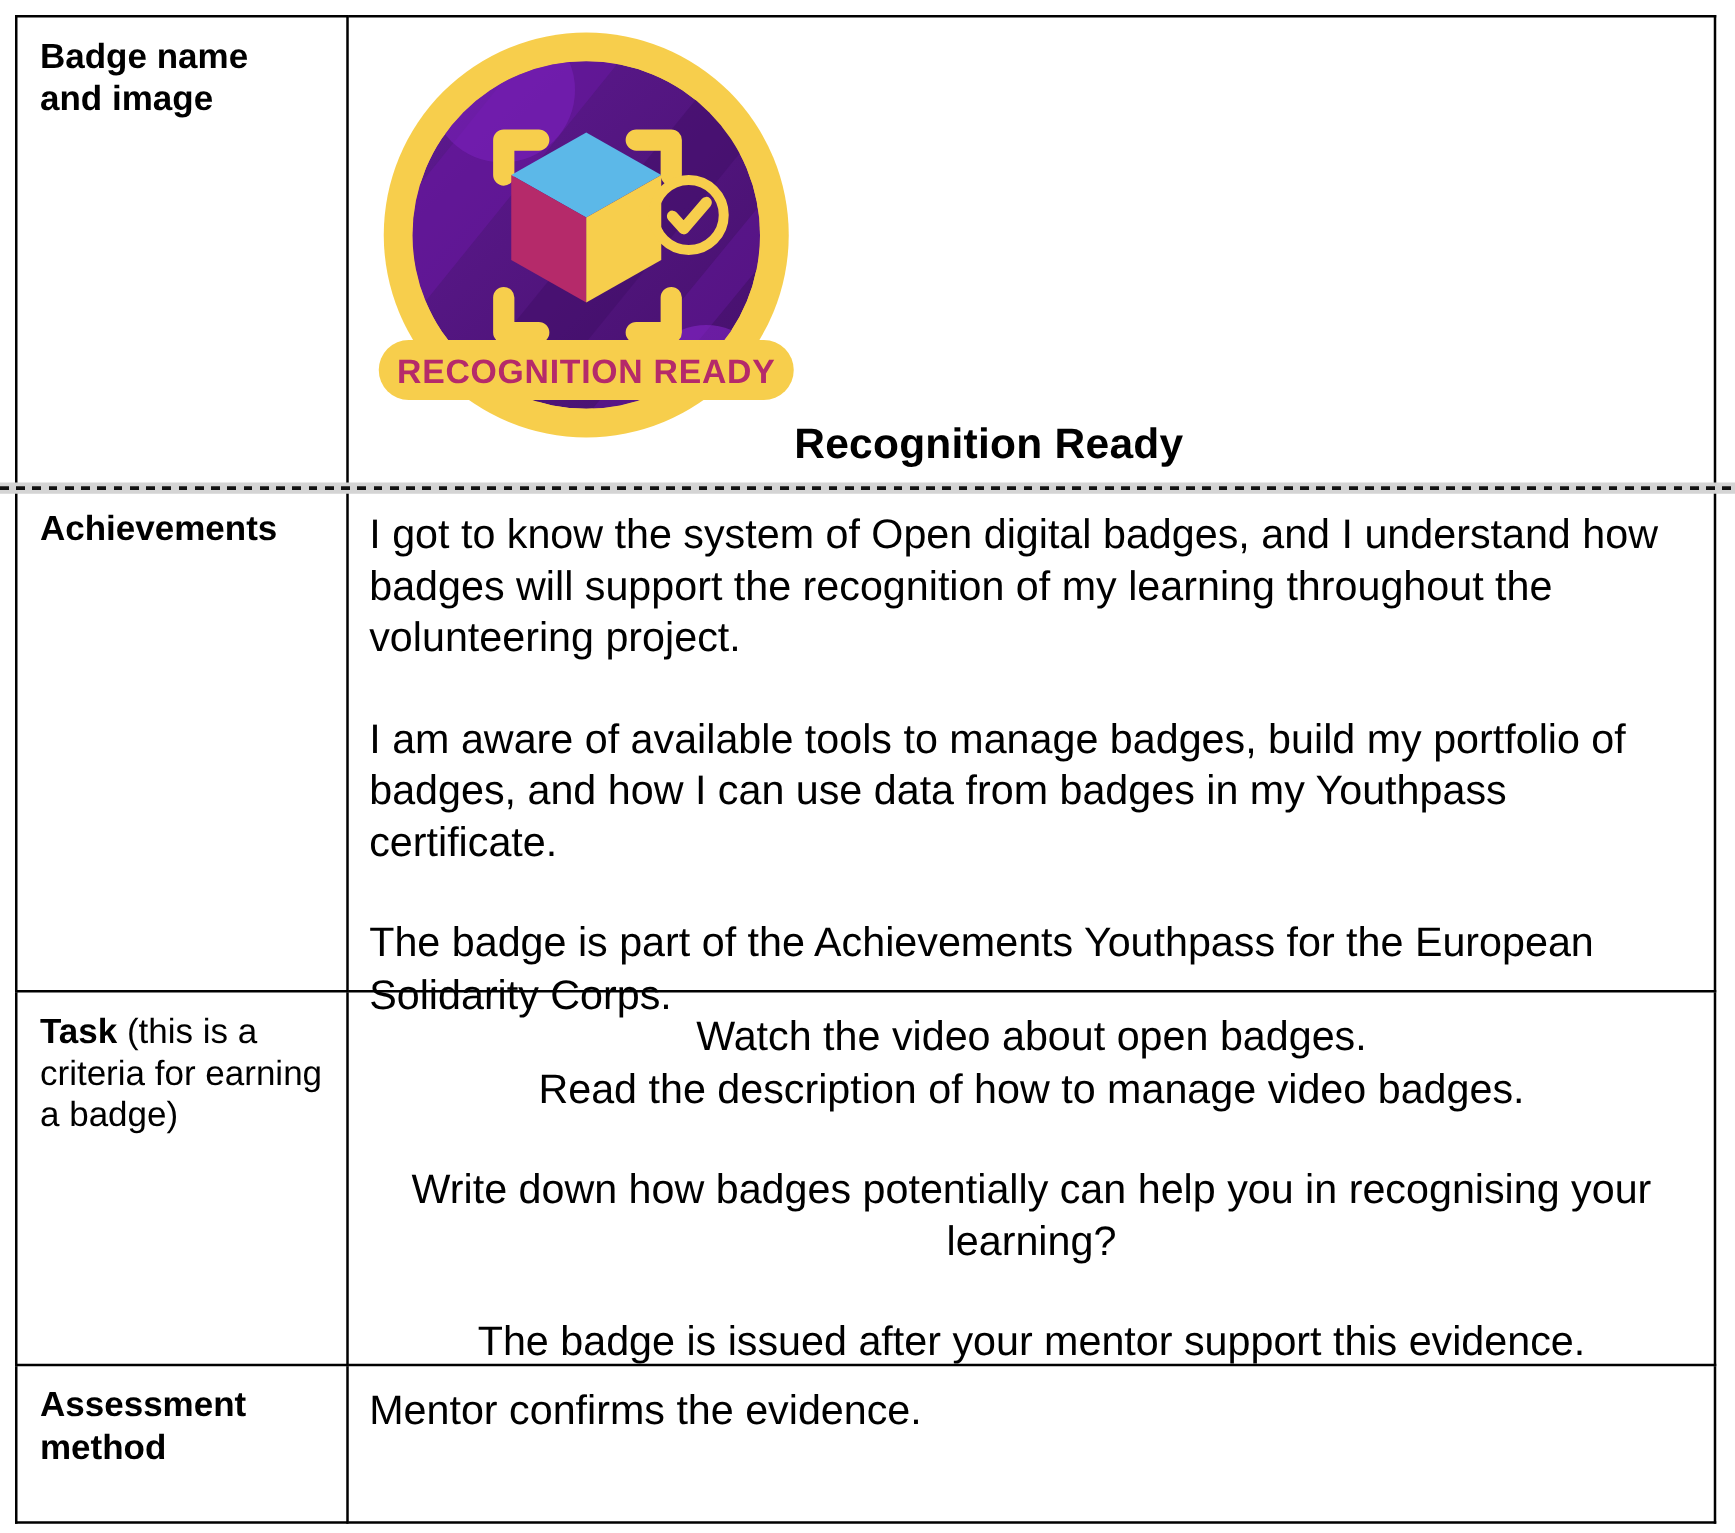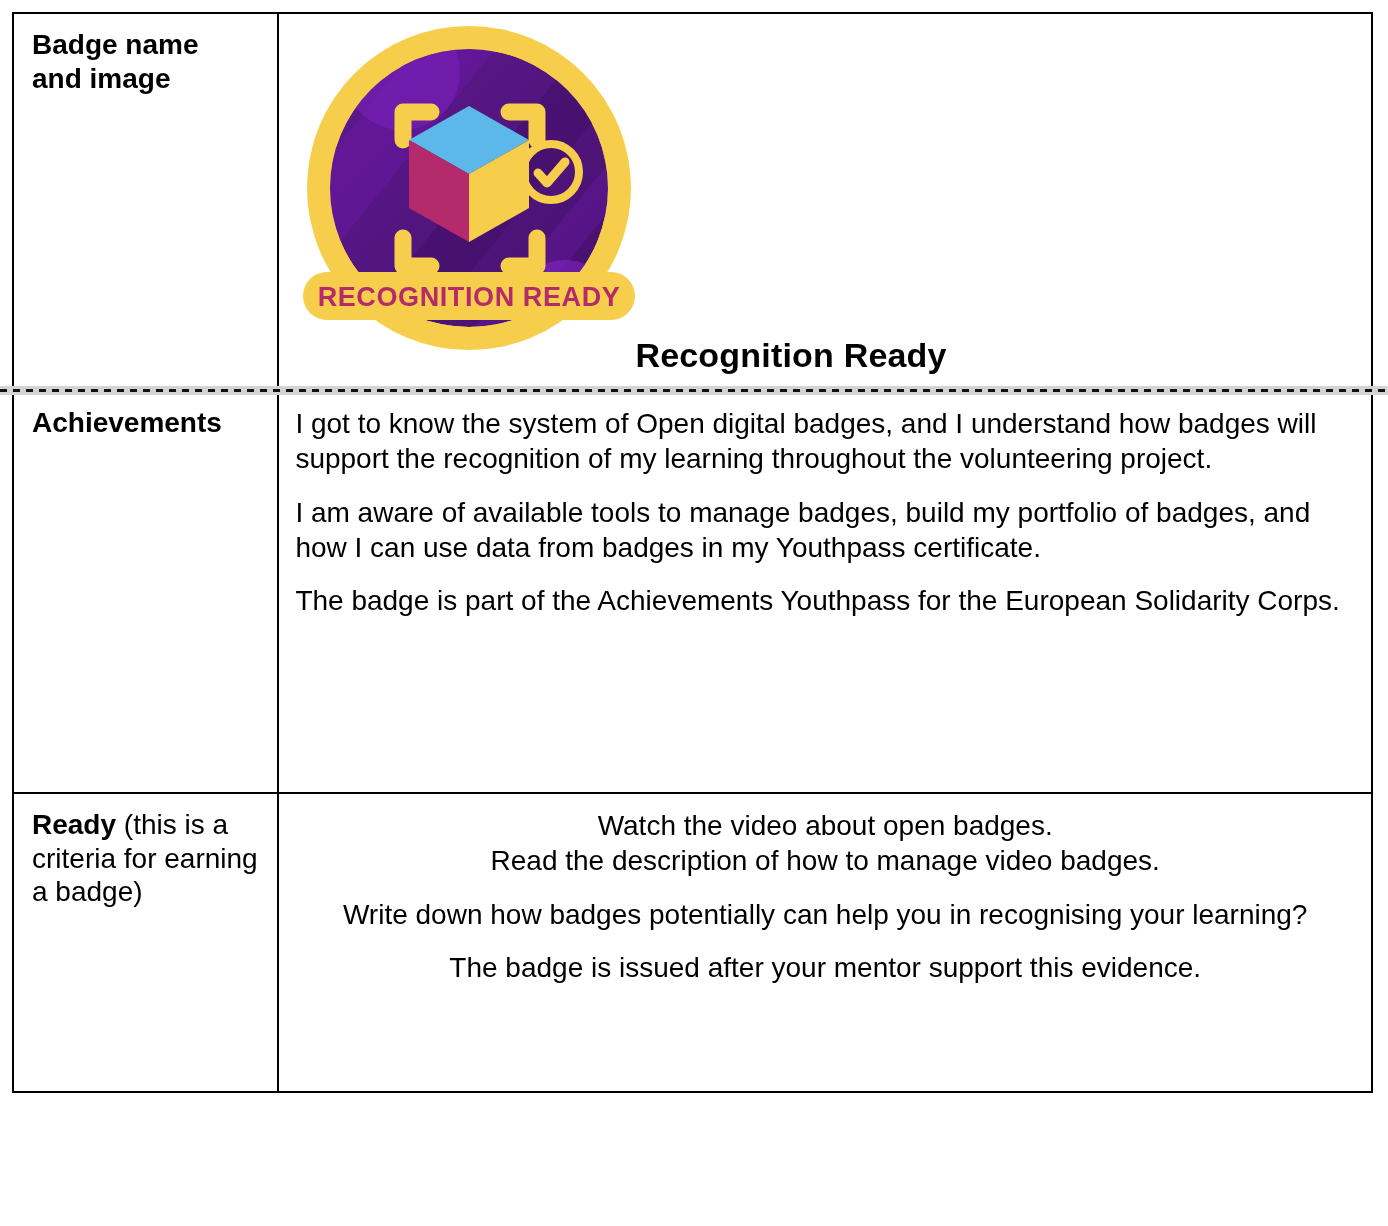--- a/index.html
+++ b/index.html
@@ -31,25 +31,25 @@
   .label-cell{
     padding:14px 0 10px 18px;
     font-size:28px;
     font-weight:bold;
     line-height:1.20;
   }
   .label-cell .normal{font-weight:normal;}
 
   .value-cell{
     padding:14px 16px 18px 16px;
-    font-size:28px;
+    font-size:33px;
     line-height:1.26;
   }
   .value-cell p{margin:0 0 0 0;}
-  .value-cell p + p{margin-top:18px;}
+  .value-cell p + p{margin-top:39px;}
   .value-cell p.tight + p.tight{margin-top:0;}
 
   
   .row-badge  .label-cell{height:352px;}
   .row-desc   .value-cell{height:368px;}
   .row-task   .value-cell{height:265px;text-align:center;}
   .row-assess .value-cell{height:92px;}
 
   
   .badge-cell{position:relative;height:372px;padding:0;}
@@ -164,32 +164,45 @@
           <div class="value-cell">
             <p>I got to know the system of Open digital badges, and I understand how badges will support the recognition of my learning throughout the volunteering project.</p>
             <p>I am aware of available tools to manage badges, build my portfolio of badges, and how I can use data from badges in my Youthpass certificate.</p>
             <p>The badge is part of the Achievements Youthpass for the European Solidarity Corps.</p>
           </div>
         </td>
       </tr>
 
       <tr class="row-task">
         <td>
-          <div class="label-cell"><span>Ready</span><span class="normal"> <span>(this is a criteria for earning a badge)</span></span></div>
+          <div class="label-cell"><span>Task</span><span class="normal"> <span>(this is a criteria for earning a badge)</span></span></div>
         </td>
         <td>
           <div class="value-cell">
             <p class="tight">Watch the video about open badges.</p>
             <p class="tight">Read the description of how to manage video badges.</p>
             <p>Write down how badges potentially can help you in recognising your learning?</p>
             <p>The badge is issued after your mentor support this evidence.</p>
           </div>
         </td>
       </tr>
 
+      <tr class="row-assess">
+        <td>
+          <div class="label-cell">
+            <span>Assessment</span><br>
+            <span>method</span>
+          </div>
+        </td>
+        <td>
+          <div class="value-cell">
+            <p>Mentor confirms the evidence.</p>
+          </div>
+        </td>
+      </tr>
 
     </tbody>
   </table>
 
   <div class="page-break">
     <div class="dash"></div>
   </div>
 
 </div>
 

